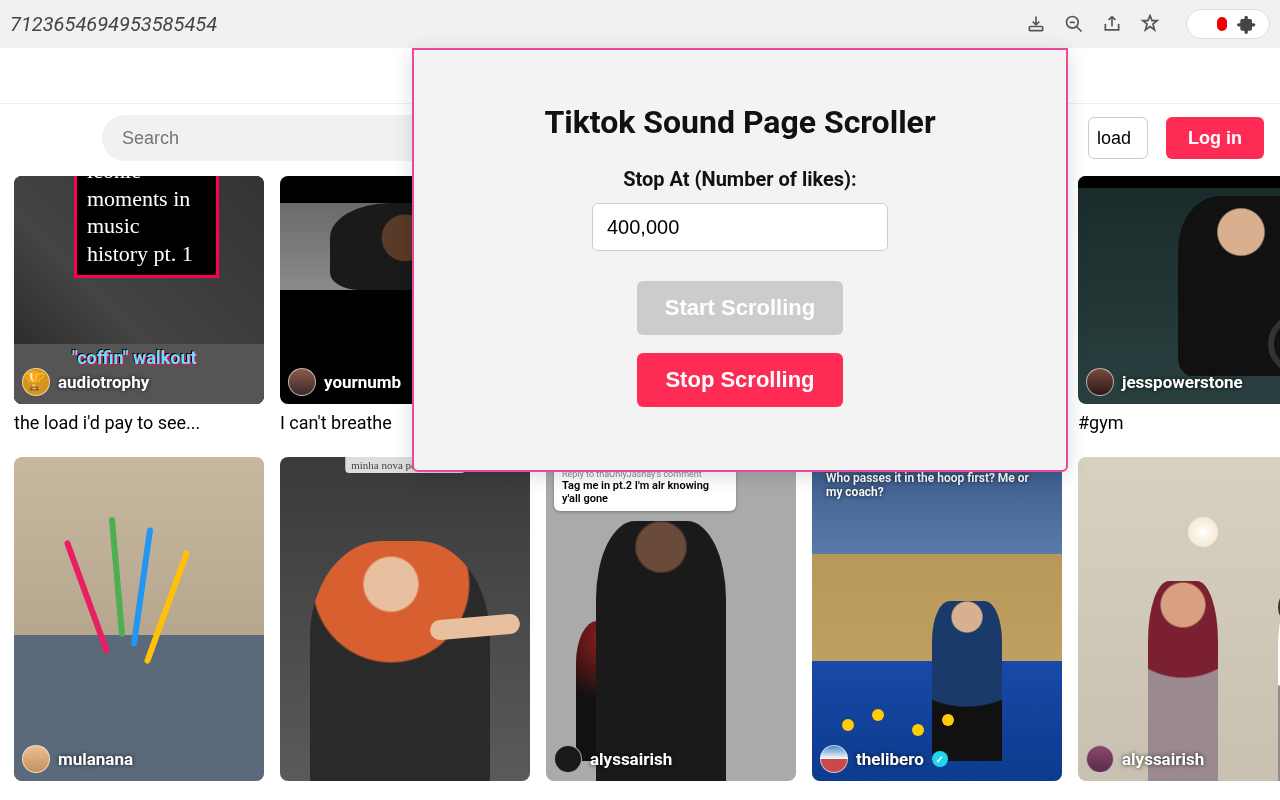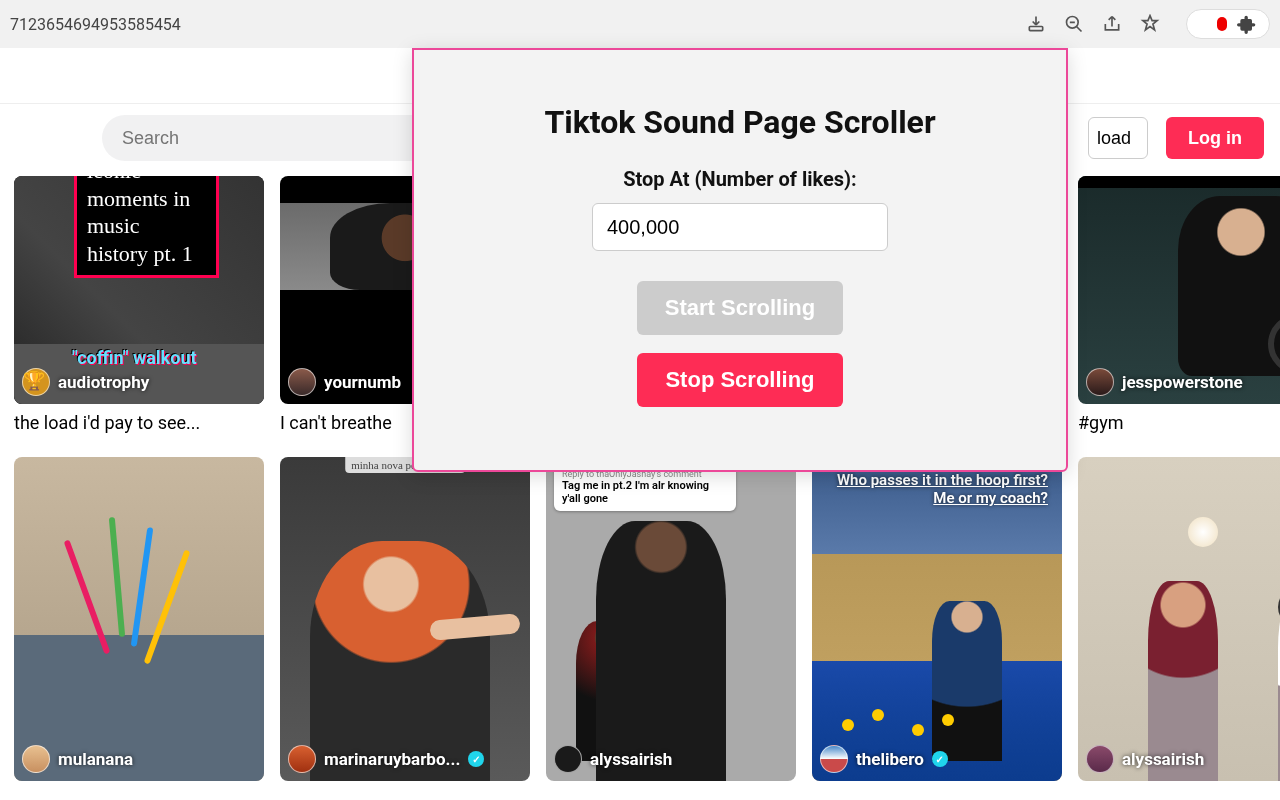--- a/index.html
+++ b/index.html
@@ -1,20 +1,20 @@
 <!DOCTYPE html>
 <html><head>
 <meta charset="utf-8">
 <style>
   * { box-sizing: border-box; margin: 0; padding: 0; }
   body { font-family: -apple-system, BlinkMacSystemFont, "Segoe UI", Roboto, Arial, sans-serif; background: #fff; width: 1280px; height: 800px; overflow: hidden; }
 
   
   .browser-chrome { height: 48px; background: #f1f1f1; display: flex; align-items: center; padding: 0 10px; position: relative; }
-  .url-text { font-size: 16px; color: #444; flex: 1; overflow: hidden; white-space: nowrap; }
+  .url-text { font-size: 20px; color: #444; flex: 1; overflow: hidden; white-space: nowrap; font-style: italic; }
   .chrome-icons { display: flex; align-items: center; gap: 18px; margin-left: auto; }
   .chrome-icon { width: 20px; height: 20px; display: flex; align-items: center; justify-content: center; color: #555; }
   .chrome-icon svg { width: 20px; height: 20px; }
   .ext-pill { background: #fff; border: 1px solid #ddd; border-radius: 20px; padding: 4px 12px; display: flex; align-items: center; gap: 10px; margin-left: 8px; }
   .red-dot { width: 10px; height: 14px; background: #e00; border-radius: 5px; }
   .puzzle-icon { width: 20px; height: 20px; color: #444; }
 
   
   .top-gap { height: 56px; background: #fff; border-bottom: 1px solid #eee; }
 
@@ -67,21 +67,21 @@
   .thumb-7 .woman{ position:absolute; bottom:0; left:30px; width:180px; height:240px; background: radial-gradient(circle at 45% 18%, #e8c0a0 12%, #d86030 13%, #d86030 35%, #2a2a2a 36%); border-radius:40% 40% 0 0;}
   .thumb-7 .arm{position:absolute; top:160px; left:150px; width:90px; height:20px; background:#e8c0a0; border-radius:10px; transform:rotate(-5deg);}
 
   .thumb-8 { background: #aaa; }
   .thumb-8 .bubble{ position:absolute; top:6px; left:8px; right:60px; background:#fff; border-radius:6px; padding:6px 8px; font-size:11px; box-shadow:0 1px 3px rgba(0,0,0,0.3);}
   .thumb-8 .reply{color:#888; font-size:9px;}
   .thumb-8 .guy1{position:absolute; bottom:0; left:50px; width:130px; height:260px; background:radial-gradient(circle at 50% 10%, #6a4a38 10%, #1a1a1a 11%, #1a1a1a 100%); border-radius:30% 30% 0 0;}
   .thumb-8 .guy2{position:absolute; bottom:20px; left:30px; width:70px; height:140px; background:radial-gradient(circle at 50% 12%, #5a3828 12%, #7a1a1a 13%, #111 50%); border-radius:30% 30% 0 0;}
 
   .thumb-9 { background: linear-gradient(#3a5a8a, #5a7aaa 30%, #b89858 30%, #c8a868); }
-  .thumb-9 .text-ov{position:absolute; top:14px; left:14px; right:14px; color:#fff; font-size:15px; font-weight:600; text-align:right; text-shadow:0 0 4px rgba(0,0,0,0.8);text-decoration:underline;}
+  .thumb-9 .text-ov{position:absolute; top:14px; left:14px; right:14px; color:#fff; font-size:12px; font-weight:600; text-align:left; text-shadow:0 0 4px rgba(0,0,0,0.8);}
   .thumb-9 .player{position:absolute; bottom:20px; right:60px; width:70px; height:160px; background:radial-gradient(circle at 50% 10%,#d8b090 10%,#1a3a6a 11%,#1a3a6a 60%,#111 61%); border-radius:25% 25% 0 0;}
   .thumb-9 .court{position:absolute; bottom:0; left:0; right:0; height:120px; background:linear-gradient(#1a4aaa,#0a3a8a); transform:perspective(200px) rotateX(40deg); transform-origin:top;}
   .ball{position:absolute; width:12px; height:12px; background:#ffcc00; border-radius:50%;}
 
   .thumb-10 { background: linear-gradient(#d8d0c0, #c8c0b0); }
   .thumb-10 .lamp{position:absolute; top:60px; left:110px; width:30px; height:30px; background:radial-gradient(circle,#fff,#f0e0c0); border-radius:50%;}
   .thumb-10 .p1{position:absolute; bottom:0; left:70px; width:70px; height:200px; background:radial-gradient(circle at 50% 12%,#d8a080 12%,#7a2030 13%,#7a2030 40%,#9a8a90 41%); border-radius:30% 30% 0 0;}
   .thumb-10 .p2{position:absolute; bottom:0; right:-10px; width:60px; height:190px; background:radial-gradient(circle at 50% 12%,#d8b090 12%,#fff 13%,#fff 45%,#9a8a90 46%); border-radius:30% 30% 0 0;}
   .thumb-10 .clock{position:absolute; top:130px; right:10px; width:40px; height:40px; border:3px solid #333; border-radius:50%; background:#f8f8f0;}
 
@@ -220,25 +220,20 @@
         <span class="username">mulanana</span>
       </div>
     </div>
   </div>
 
   <div class="video-card row2">
     <div class="thumb thumb-7">
       <div class="label">minha nova personagem</div>
       <div class="woman"></div>
         <div class="arm"></div>
-      <div class="user-overlay">
-        <div class="avatar a7"></div>
-        <span class="username">marinaruybarbo...</span>
-        <span class="verified"></span>
-      </div>
     </div>
   </div>
 
   <div class="video-card row2">
     <div class="thumb thumb-8">
       <div class="bubble">
         <div class="reply">Reply to thaOnlyJashay's comment</div>
         <div style="font-weight:600">Tag me in pt.2 I'm alr knowing y'all gone</div>
       </div>
       <div class="guy2"></div>

